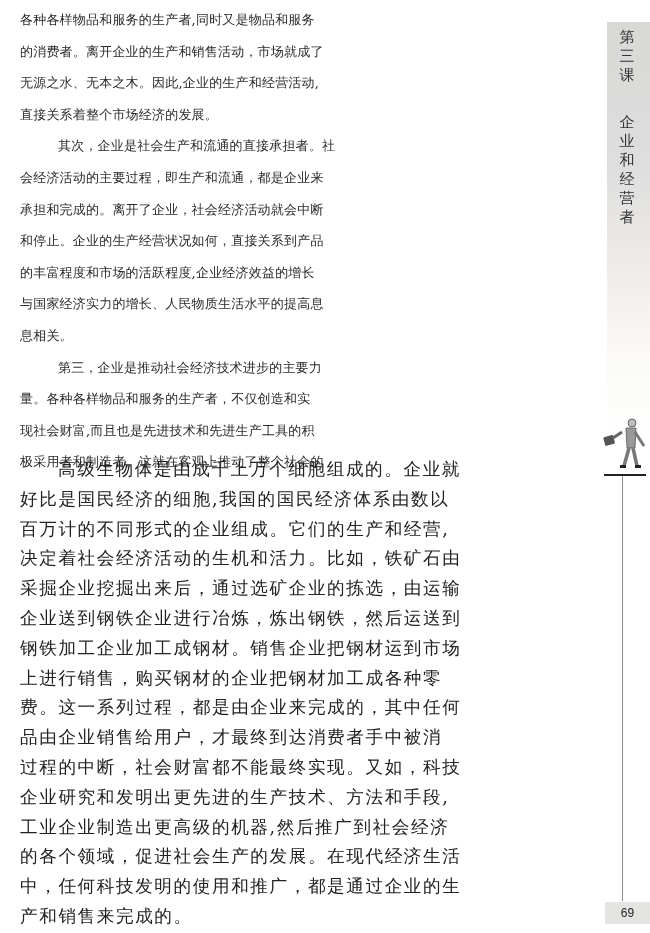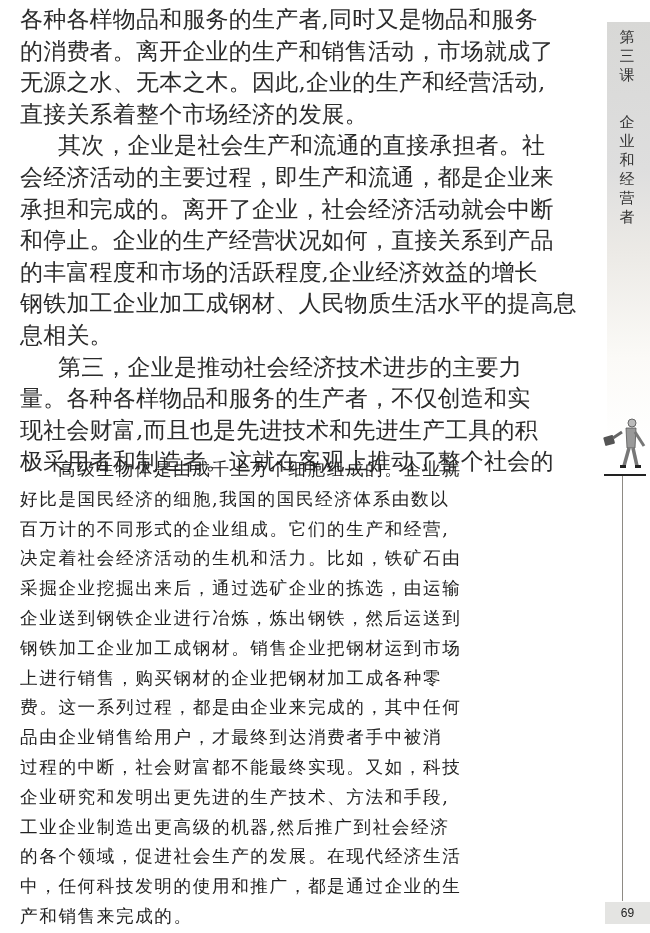--- a/index.html
+++ b/index.html
@@ -2,21 +2,21 @@
 <html><head>
 <meta charset="utf-8">
 <style>
   html, body { margin:0; padding:0; }
   body {
     width:650px; height:933px; background:#fff; position:relative; overflow:hidden;
     color:#2a2a2a;
   }
   .p1 {
     font-family:"DejaVu Serif", "Liberation Serif", serif;
-    font-size:23px; line-height:31.6px; letter-spacing:0.2px;
+    font-size:13px; line-height:31.6px; letter-spacing:0.2px;
     margin:0; text-align:justify; color:#2b2b2b;
   }
   .p1 .line, .p2 .line { display:block; white-space:nowrap; }
   .sec1 { position:absolute; top:4px; left:20px; width:400px; }
   .sec2 { position:absolute; top:455px; left:20px; width:400px; }
   .p2 {
     font-family:"DejaVu Serif", "Liberation Serif", serif;
     font-size:17.6px; line-height:29.8px; letter-spacing:1.6px;
     margin:0; color:#222;
   }
@@ -52,21 +52,21 @@
     <span class="line">的消费者。离开企业的生产和销售活动，市场就成了</span>
     <span class="line">无源之水、无本之木。因此,企业的生产和经营活动,</span>
     <span class="line">直接关系着整个市场经济的发展。</span>
   </div>
   <div class="p1">
     <span class="line indent">其次，企业是社会生产和流通的直接承担者。社</span>
     <span class="line">会经济活动的主要过程，即生产和流通，都是企业来</span>
     <span class="line">承担和完成的。离开了企业，社会经济活动就会中断</span>
     <span class="line">和停止。企业的生产经营状况如何，直接关系到产品</span>
     <span class="line">的丰富程度和市场的活跃程度,企业经济效益的增长</span>
-    <span class="line">钢铁加工企业加工成钢材、人民物质生活水平的提高息</span>
+    <span class="line">与国家经济实力的增长、人民物质生活水平的提高息</span>
     <span class="line">息相关。</span>
   </div>
   <div class="p1">
     <span class="line indent">第三，企业是推动社会经济技术进步的主要力</span>
     <span class="line">量。各种各样物品和服务的生产者，不仅创造和实</span>
     <span class="line">现社会财富,而且也是先进技术和先进生产工具的积</span>
     <span class="line">极采用者和制造者。这就在客观上推动了整个社会的</span>
   </div>
 </div>
 

